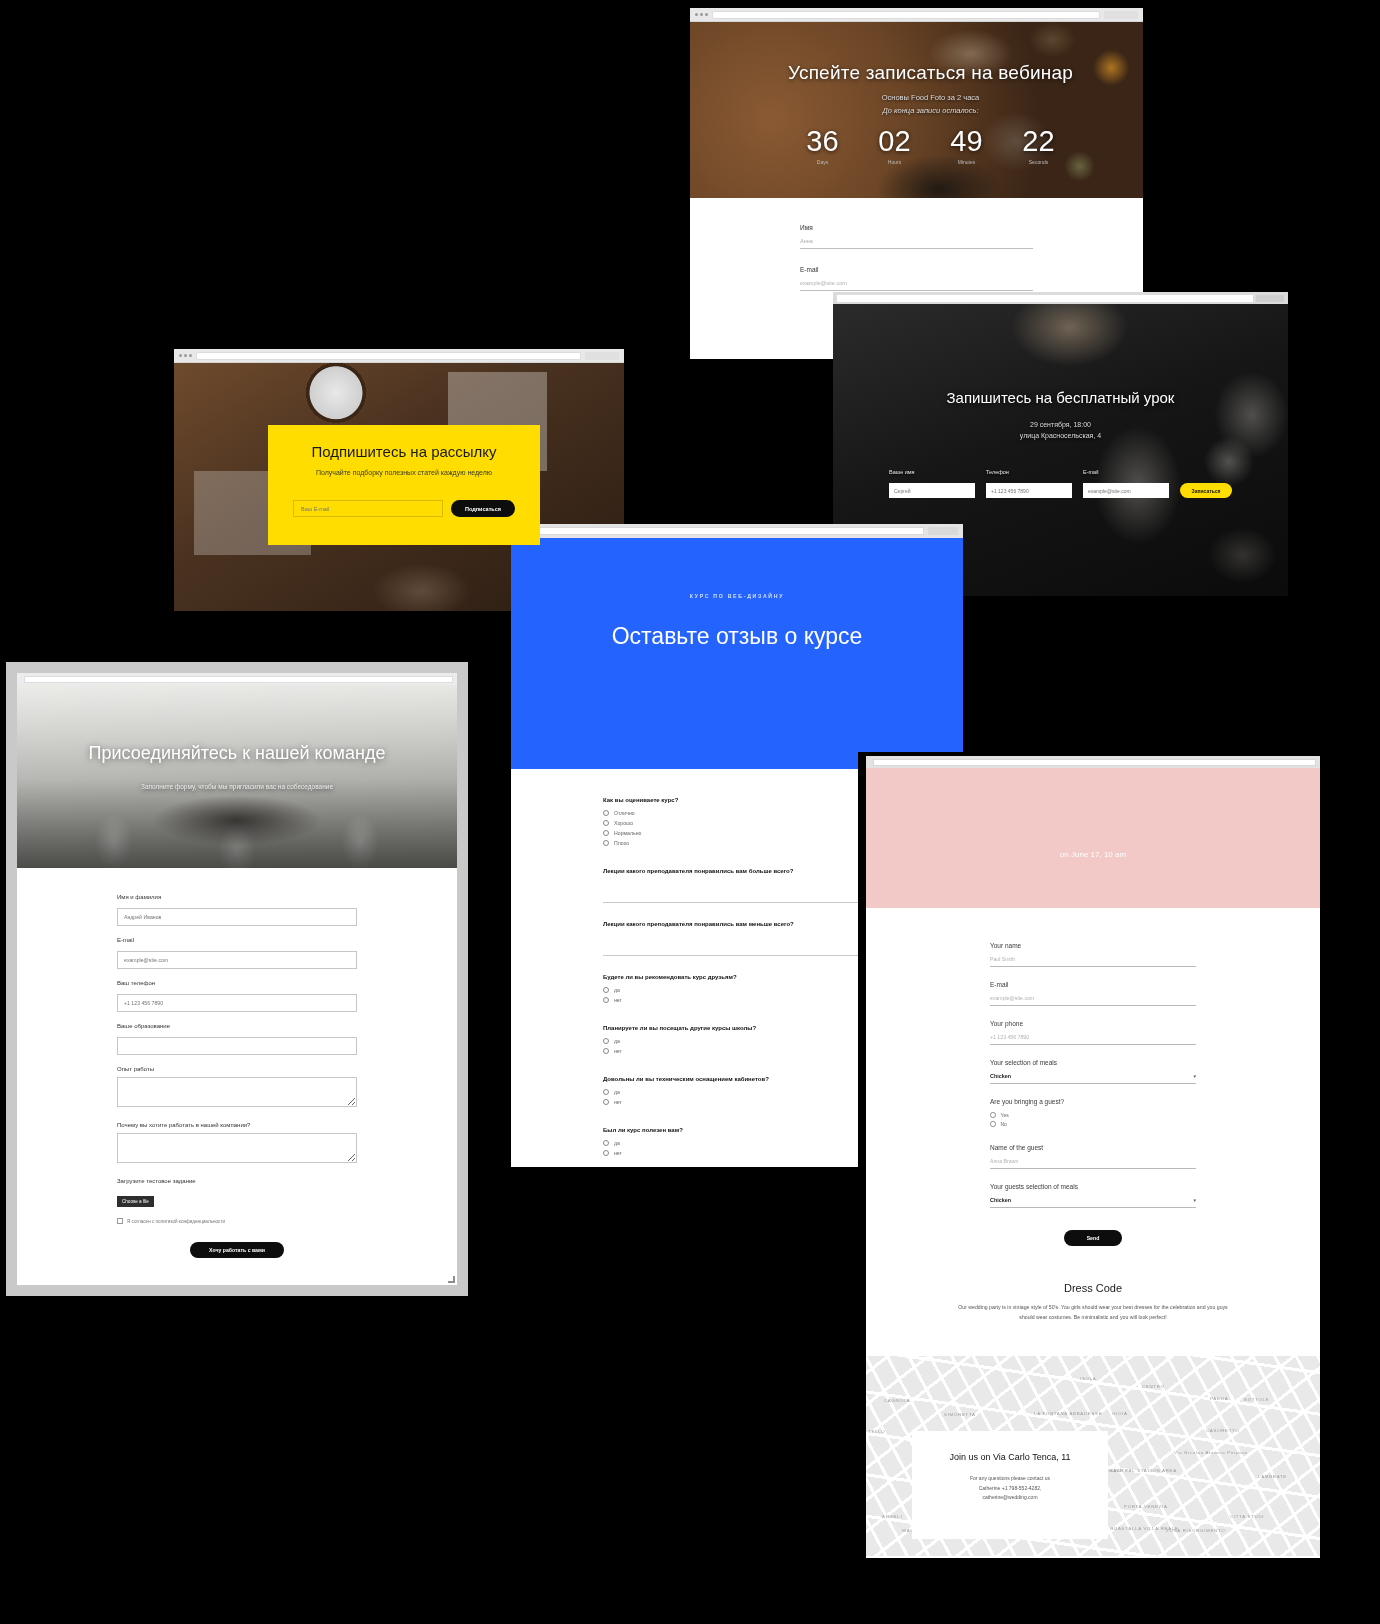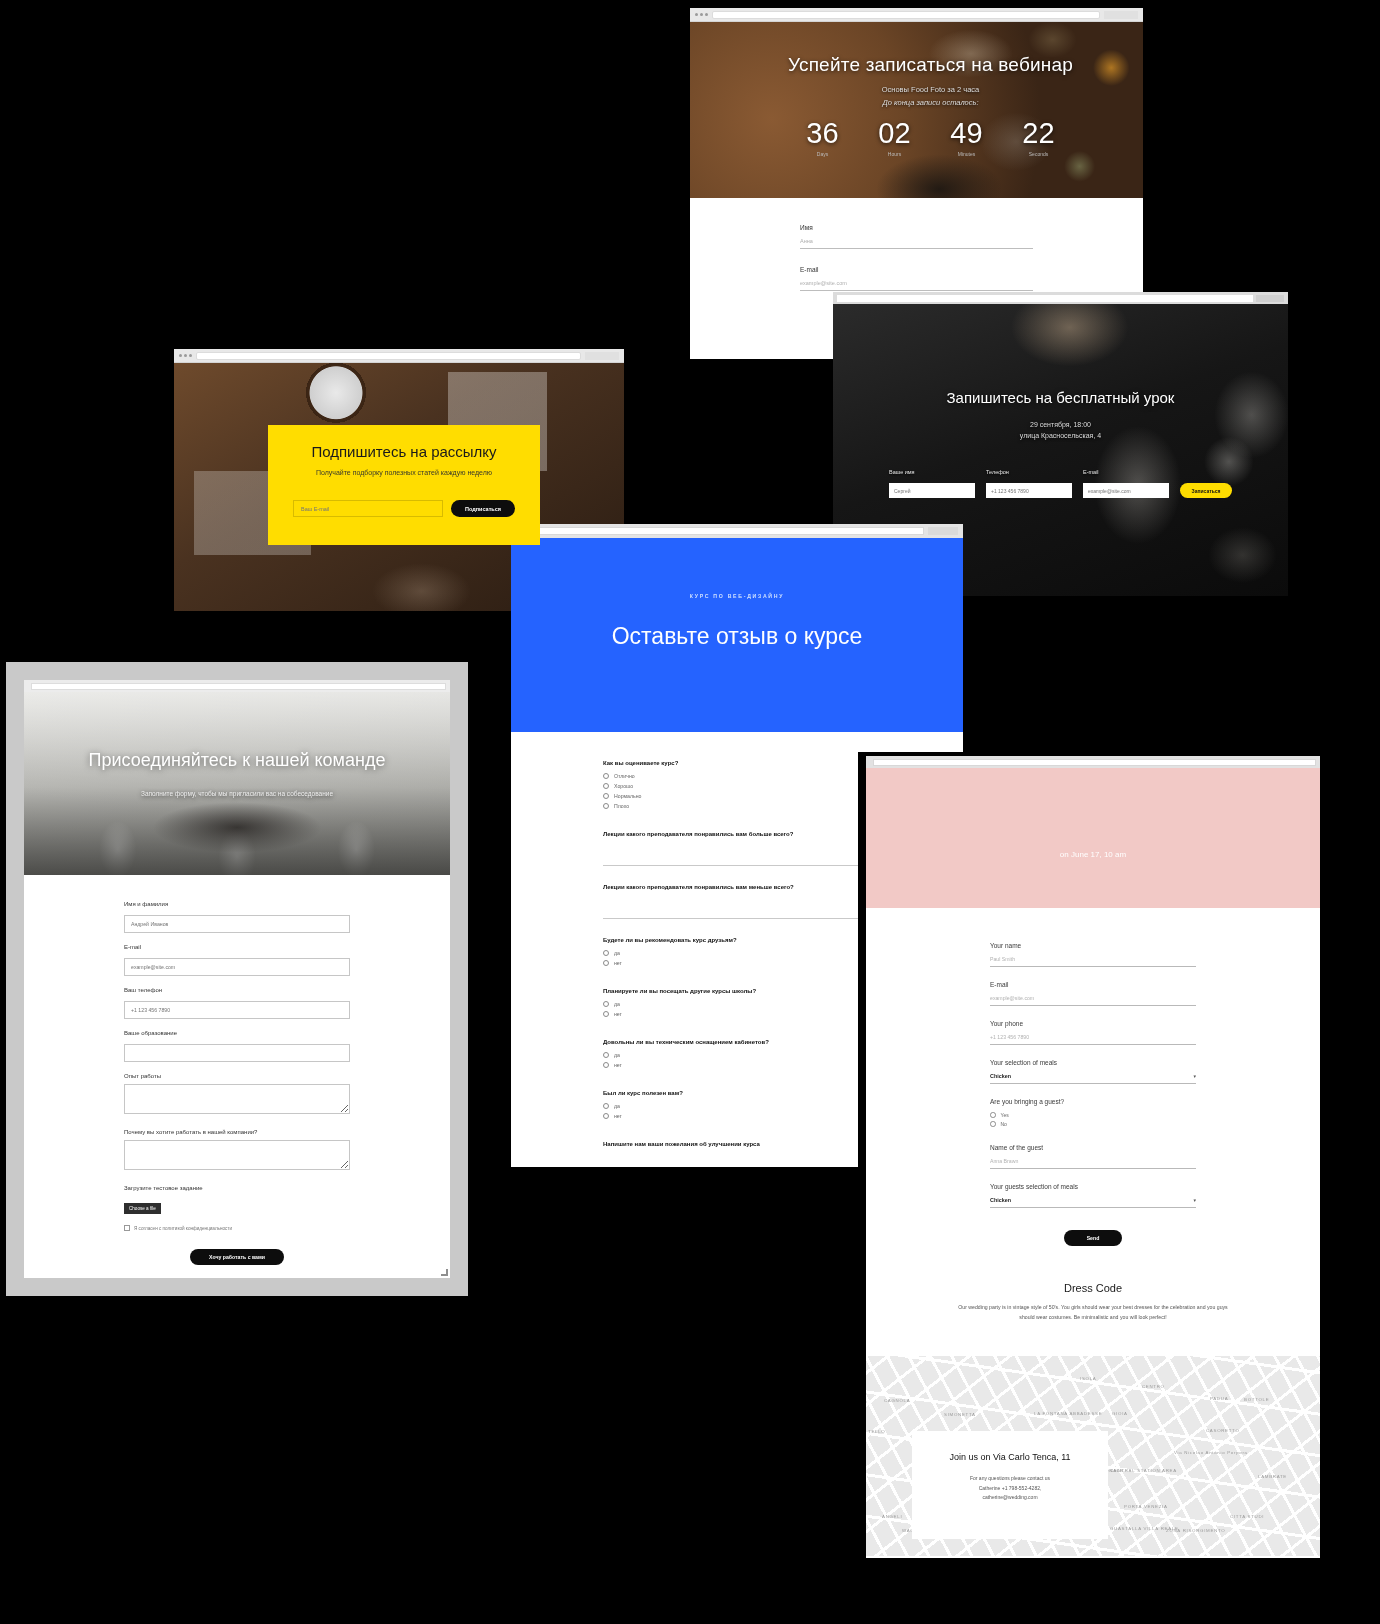--- a/index.html
+++ b/index.html
@@ -29,21 +29,21 @@
   .webinar-hero::before {
     content:""; position:absolute; inset:0;
     background:
       radial-gradient(ellipse 70px 40px at 62% 18%, rgba(220,205,180,.35), transparent 60%),
       radial-gradient(ellipse 40px 30px at 80% 10%, rgba(150,130,90,.35), transparent 60%),
       radial-gradient(circle 26px at 93% 26%, rgba(235,160,40,.65), transparent 70%),
       radial-gradient(ellipse 55px 45px at 72% 68%, rgba(200,195,185,.22), transparent 65%),
       radial-gradient(circle 22px at 86% 82%, rgba(160,175,120,.45), transparent 70%),
       radial-gradient(ellipse 90px 50px at 55% 95%, rgba(20,18,16,.8), transparent 70%);
   }
-  .webinar-hero .inner { position:relative; z-index:2; text-align:center; padding-top:32px;margin-left:28px; }
+  .webinar-hero .inner { position:relative; z-index:2; text-align:center; padding-top:40px;margin-left:28px; }
   .wb-title { color:#fff; font-size:19px; font-weight:400; letter-spacing:.2px; text-shadow:0 1px 4px rgba(0,0,0,.7); }
   .wb-sub { color:#ddd; font-size:7.5px; margin-top:9px; text-shadow:0 1px 3px rgba(0,0,0,.8); }
   .wb-sub2 { color:#ddd; font-size:7.5px; margin-top:4px; text-shadow:0 1px 3px rgba(0,0,0,.8);font-style:italic; }
   .cd { display:flex; justify-content:center; gap:26px; margin-top:12px; }
   .cd-item { width:46px; text-align:center; }
   .cd-num { color:#fff; font-size:29px; font-weight:300; line-height:1; text-shadow:0 1px 4px rgba(0,0,0,.7); }
   .cd-lab { color:#bbb; font-size:5px; margin-top:3px; }
   .webinar-form { padding:26px 110px 0; }
   .fl { font-size:6.5px; color:#333; margin-bottom:7px; }
   .uline { border-bottom:1px solid #bdbdbd; padding-bottom:4px; font-size:5.5px; color:#b0b0b0; }
@@ -111,33 +111,33 @@
   .ita-fg { text-align:left; }
   .ita-lab { color:#e7e7e7; font-size:5.5px; margin-bottom:4px; text-shadow:0 1px 2px #000; }
   .ita-inp { width:86px; height:15px; background:#fff; border:none; font-size:5px; color:#a9a9a9; padding-left:5px; font-family:inherit; }
   .ita-btn { width:52px; height:15px; background:#FFDD00; border:none; border-radius:8px; font-size:5px; font-weight:700; color:#111; cursor:pointer; font-family:inherit; }
 
   
   #winRev { left:511px; top:524px; width:452px; height:643px; }
   .rev-chrome { height:14px; background:#e4e4e4; display:flex; align-items:center; padding:0 5px; gap:4px; }
   .rev-chrome .bar { flex:1; height:8px; background:#fff; border:1px solid #d9d9d9; }
   .rev-chrome .right { width:30px; height:8px; background:#dadada; }
-  .rev-hero { height:194px; background:#2563FF; text-align:center; }
+  .rev-hero { height:231px; background:#2563FF; text-align:center; }
   .rev-kicker { color:#cfe0ff; font-size:5.2px; letter-spacing:1.7px; font-weight:700; padding-top:55px; }
   .rev-title { color:#fff; font-size:23px; font-weight:300; margin-top:24px; }
   .rev-body { padding:28px 92px 0; }
   .q { font-size:6px; font-weight:700; color:#111; margin-bottom:7px; }
   .opt { display:flex; align-items:center; gap:5px; margin-bottom:4px; }
   .radio { width:6px; height:6px; border:1px solid #8a8a8a; border-radius:50%; flex:none; }
   .opt span { font-size:5.2px; color:#666; }
   .qgap { height:18px; }
   .freeline { border-bottom:1px solid #c9c9c9; height:22px; }
 
   
-  #winJob { left:6px; top:662px; width:462px; height:634px; background:#c9c9c9; padding:18px; }
+  #winJob { left:6px; top:662px; width:462px; height:634px; background:#c9c9c9; padding:11px; }
   .job-inner { width:100%; height:100%; background:#fff; overflow:hidden; position:relative; }
   .job-chrome { height:12px; background:#ececec; display:flex; align-items:center; padding:0 4px; gap:3px; }
   .job-chrome .bar { flex:1; height:7px; background:#fff; border:1px solid #ddd; }
   .job-hero {
     height:183px; position:relative;
     background:linear-gradient(175deg,#d9d9d6 0%, #c3c3bf 40%, #9e9e99 100%);
   }
   .job-hero::before {
     content:""; position:absolute; inset:0;
     background:

